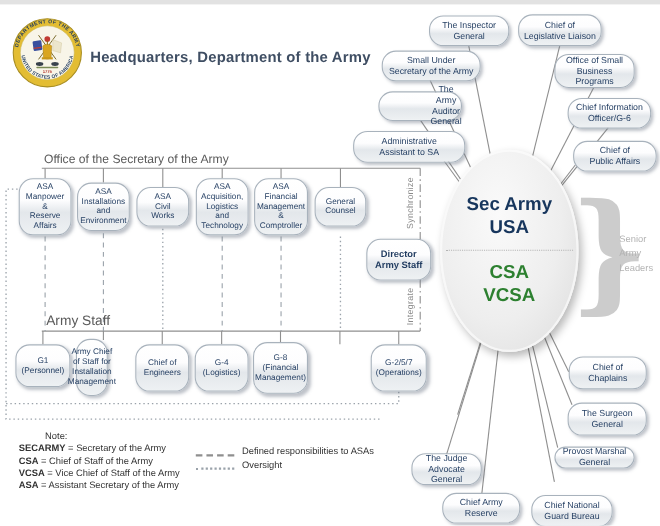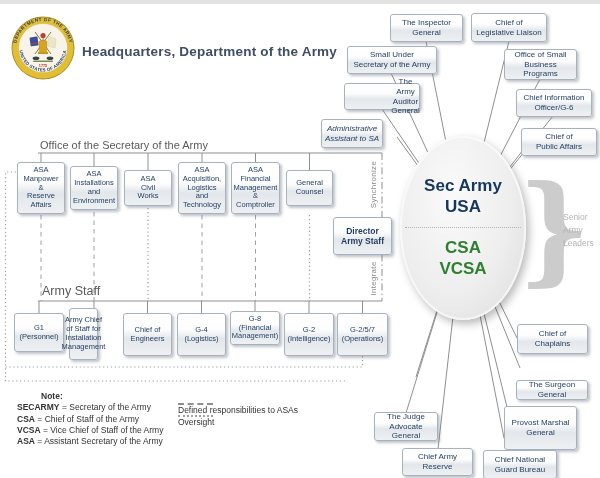--- a/index.html
+++ b/index.html
@@ -11,21 +11,21 @@
   .title {
     position:absolute; left:82px; top:44px; font-size:13.5px; font-weight:bold;
     color:#3f4e63; letter-spacing:.2px;
   }
   svg.lines { position:absolute; left:0; top:0; }
   .seal { position:absolute; left:11px; top:16px; }
 
   .obox {
     position:absolute; box-sizing:border-box;
     background:linear-gradient(180deg,#ffffff 0%,#fdfdfe 38%,#e3e7eb 60%,#eef1f3 100%);
-    border:1px solid #a8b2bc; border-radius:3px;
+    border:1px solid #a8b2bc; border-radius:13px;
     box-shadow:2px 2px 3px rgba(110,120,135,.45);
     display:flex; align-items:center; justify-content:center;
     text-align:center; color:#1f3a5f; font-size:8px; line-height:1.22;
     white-space:pre-line; padding:1px;
   }
   .obox.small { font-size:7.5px; line-height:1.18; }
   .obox.boldbox { font-weight:bold; font-size:8.5px; }
 
   .seclabel { position:absolute; color:#5a5a5a; }
   .rotlabel {
@@ -47,24 +47,24 @@
   .brace {
     position:absolute; left:518px; top:163px; font-family:"DejaVu Serif", serif;
     font-size:112px; line-height:126px; color:#cccccc; font-weight:bold;
     transform:scaleY(1.05); transform-origin:top left;
   }
   .seniors {
     position:absolute; left:563px; top:211px; font-size:8.5px; color:#b3b3b3;
     line-height:13px; white-space:pre-line;
   }
   .note { position:absolute; left:17px; top:391px; font-size:8.5px; color:#333; line-height:11.3px; }
-  .note .ntitle { font-weight:bold;padding-left:24px; }
+  .note .ntitle { font-weight:normal;padding-left:24px; }
   .note .abbr { font-weight:bold; }
   .legend { position:absolute; left:178px; top:403px; font-size:8.5px; color:#333; }
-  .legrow { display:flex; align-items:flex-start; height:12px;flex-direction:column; }
+  .legrow { display:flex; align-items:flex-end; height:12px; }
   .sample { width:35px; margin-right:7px; }
   .sample.dashed { border-top:2px dashed #8f8f8f; }
   .sample.dotted { border-top:2px dotted #9aa2aa; }
 </style>
 </head>
 <body>
 
 <div id="stage">
 
   <div class="topband"></div>
@@ -187,53 +187,51 @@
   <div class="obox small" style="left:14px; top:313px; width:50px; height:39px;">G1
 (Personnel)</div>
   <div class="obox small" style="left:69px; top:308px; width:29px; height:52px;">Army Chief
 of Staff for
 Installation
 Management</div>
   <div class="obox small" style="left:123px; top:313px; width:49px; height:43px;">Chief of
 Engineers</div>
   <div class="obox small" style="left:177px; top:313px; width:49px; height:43px;">G-4
 (Logistics)</div>
-  <div class="obox small" style="left:230px; top:311px; width:50px; height:34px;">G-8
+  <div class="obox small" style="left:230px; top:311px; width:50px; height:47px;">G-8
 (Financial
 Management)</div>
-  <div class="obox small" style="left:284px; top:313px; width:50px; height:43px;">G-2
-(Intelligence)</div>
   <div class="obox small" style="left:337px; top:313px; width:51px; height:43px;">G-2/5/7
 (Operations)</div>
 
   <div class="obox boldbox" style="left:333px; top:217px; width:59px; height:38px;">Director
 Army Staff</div>
 
   <div class="obox" style="left:390px; top:14px; width:73px; height:28px;">The Inspector
 General</div>
   <div class="obox" style="left:471px; top:13px; width:76px; height:29px;">Chief of
 Legislative Liaison</div>
   <div class="obox" style="left:347px; top:46px; width:90px; height:28px;">Small Under
 Secretary of the Army</div>
   <div class="obox" style="left:504px; top:49px; width:73px; height:31px;">Office of Small
 Business Programs</div>
   <div class="obox" style="left:344px; top:83px; width:76px; height:27px;padding-left:48px;">The Army
 Auditor General</div>
   <div class="obox" style="left:516px; top:89px; width:76px; height:28px;">Chief Information
 Officer/G-6</div>
-  <div class="obox" style="left:321px; top:119px; width:62px; height:29px;font-style:italic;">Administrative
+  <div class="obox" style="left:321px; top:119px; width:102px; height:29px;">Administrative
 Assistant to SA</div>
   <div class="obox" style="left:521px; top:128px; width:76px; height:28px;">Chief of
 Public Affairs</div>
 
   <div class="obox" style="left:517px; top:324px; width:71px; height:30px;">Chief of
 Chaplains</div>
-  <div class="obox" style="left:516px; top:380px; width:72px; height:20px;">The Surgeon
+  <div class="obox" style="left:516px; top:366px; width:72px; height:30px;">The Surgeon
 General</div>
-  <div class="obox" style="left:504px; top:406px; width:73px; height:44px;">Provost Marshal
+  <div class="obox" style="left:504px; top:406px; width:73px; height:20px;">Provost Marshal
 General</div>
   <div class="obox" style="left:374px; top:412px; width:64px; height:29px;">The Judge
 Advocate General</div>
   <div class="obox" style="left:483px; top:437px; width:74px; height:29px;margin-top:13px;">Chief National
 Guard Bureau</div>
   <div class="obox" style="left:402px; top:448px; width:71px; height:28px;">Chief Army
 Reserve</div>
 
   <div class="ellipse">
     <div class="etext etop">Sec Army

